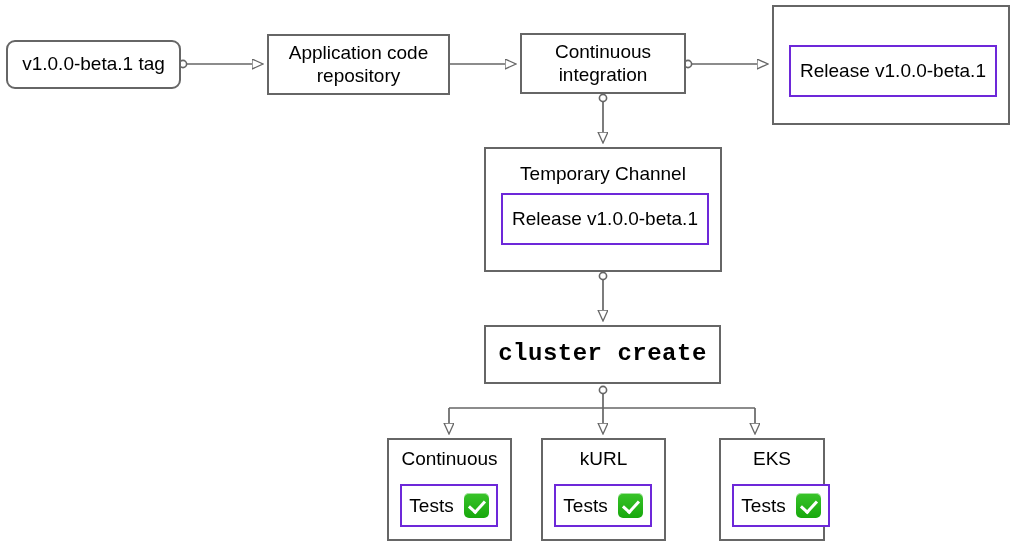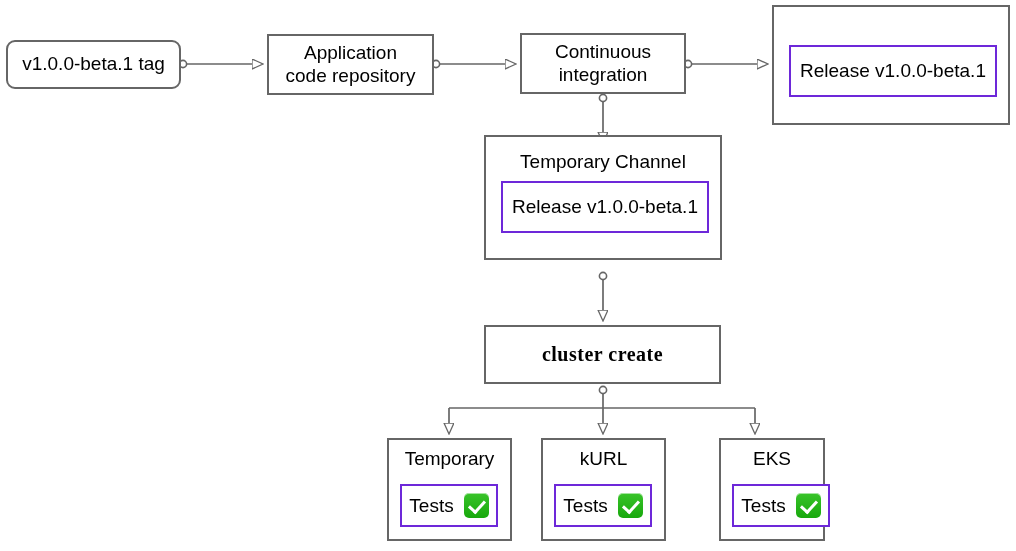--- a/index.html
+++ b/index.html
@@ -33,23 +33,23 @@
     display: flex;
     align-items: center;
     justify-content: center;
     text-align: center;
     color: #000000;
     font-size: 19px;
     line-height: 1.18;
     font-family: "Liberation Sans", sans-serif;
   }
   .node.mono {
-    font-family: Liberation Serif, serif;
+    font-family: Liberation Mono, monospace;
     font-weight: bold;
-    font-size: 20px;
+    font-size: 24px;
     letter-spacing: 0.5px;
   }
   .group {
     position: absolute;
     box-sizing: border-box;
     border: 2px solid #666666;
     background: #ffffff;
   }
   .group-title {
     position: absolute;
@@ -140,47 +140,47 @@
       <line x1="449" y1="408" x2="449" y2="433" stroke="#666666" stroke-width="1.7" marker-end="url(#ah)"></line>
       <line x1="603" y1="408" x2="603" y2="433" stroke="#666666" stroke-width="1.7" marker-end="url(#ah)"></line>
       <line x1="755" y1="408" x2="755" y2="433" stroke="#666666" stroke-width="1.7" marker-end="url(#ah)"></line>
     </g>
   </svg>
 
   <div class="node" style="left:6px; top:40px; width:175px; height:49px;border-radius:9px;">
     <span>v1.0.0-beta.1 tag</span>
   </div>
 
-  <div class="node" style="left:267px; top:34px; width:167px; height:61px; padding:0 14px;">
+  <div class="node" style="left:267px; top:34px; width:183px; height:61px; padding:0 14px;">
     <span>Application code repository</span>
   </div>
 
   <div class="node" style="left:520px; top:33px; width:166px; height:61px; padding:0 14px;">
     <span>Continuous integration</span>
   </div>
 
   <div class="group" style="left:772px; top:5px; width:238px; height:120px;">
     <div class="inner-box" style="left:15px; top:38px; width:208px; height:52px;">
       <span>Release v1.0.0-beta.1</span>
     </div>
   </div>
 
-  <div class="group" style="left:484px; top:135px; width:238px; height:125px;">
+  <div class="group" style="left:484px; top:147px; width:238px; height:125px;">
     <div class="group-title" style="top:14px;">Temporary Channel</div>
     <div class="inner-box" style="left:15px; top:44px; width:208px; height:52px;">
       <span>Release v1.0.0-beta.1</span>
     </div>
   </div>
 
   <div class="node mono" style="left:484px; top:325px; width:237px; height:59px;">
     <span>cluster create</span>
   </div>
 
   <div class="group" style="left:387px; top:438px; width:125px; height:103px;">
-    <div class="group-title" style="top:8px;">Temporary</div>
+    <div class="group-title" style="top:8px;">Continuous</div>
     <div class="inner-box" style="left:11px; top:44px; width:98px; height:43px;">
       <span class="tests-label">Tests</span>
       <span class="check-icon"></span>
     </div>
   </div>
 
   <div class="group" style="left:541px; top:438px; width:125px; height:103px;">
     <div class="group-title" style="top:8px;">kURL</div>
     <div class="inner-box" style="left:11px; top:44px; width:98px; height:43px;">
       <span class="tests-label">Tests</span>

